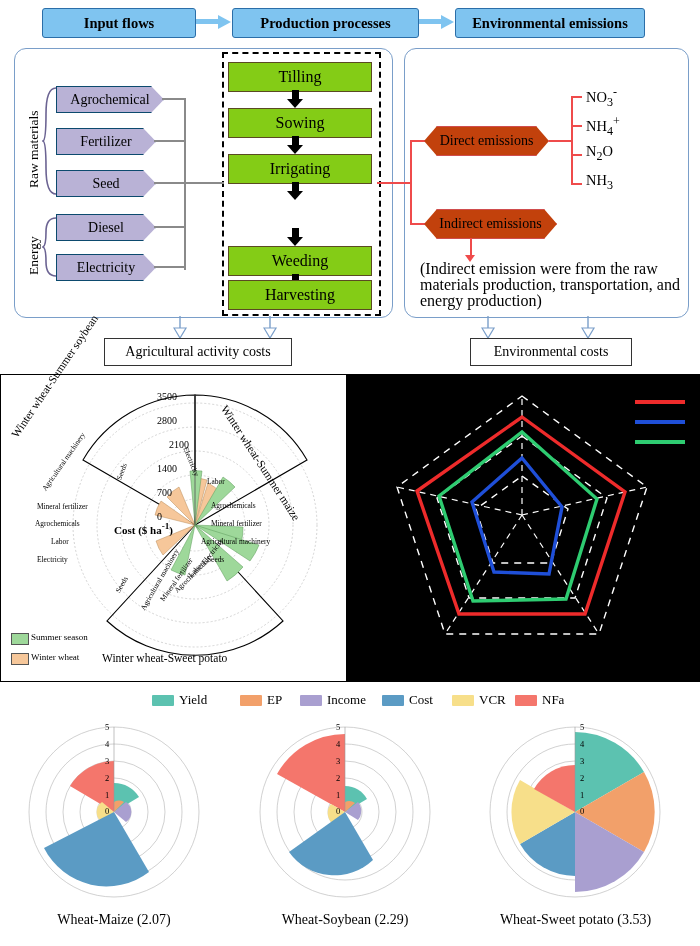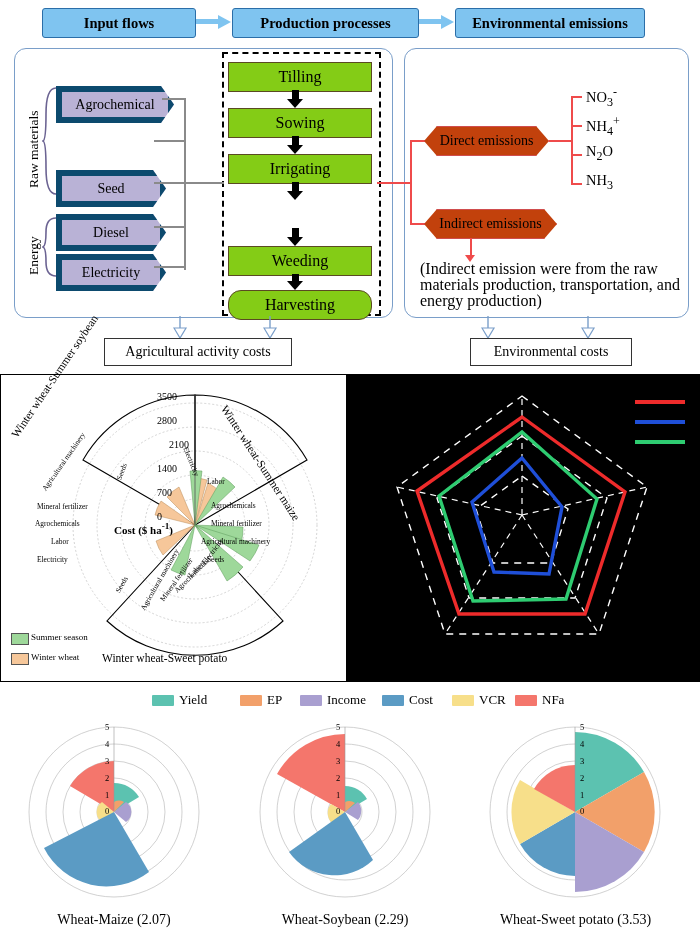--- a/index.html
+++ b/index.html
@@ -13,21 +13,21 @@
   .arrowR{position:absolute;height:0;border-top:7px solid transparent;border-bottom:7px solid transparent;
           border-left:13px solid #7fc4f0;}
   .arrowRline{position:absolute;height:5px;background:#7fc4f0;}
   .bigbox{position:absolute;border:1px solid #7a9ec9;border-radius:12px;background:#fff;}
   .dashbox{position:absolute;border:2px dashed #000;background:#fff;}
   .proc{position:absolute;left:228px;width:142px;height:28px;background:#84cc16;border:1px solid #5a4a22;
         display:flex;align-items:center;justify-content:center;font-size:16px;}
   .vArrow{position:absolute;left:292px;width:7px;background:#000;}
   .vArrowHead{position:absolute;left:287px;width:0;height:0;border-left:8.5px solid transparent;
               border-right:8.5px solid transparent;border-top:9px solid #000;}
-  .chev{position:absolute;height:25px;background:#b9b2d6;border:6px solid #0c4a6e;
+  .chev{position:absolute;height:25px;background:#b9b2d6;border:1px solid #0c4a6e;
         display:flex;align-items:center;justify-content:center;font-size:14px;
         clip-path:polygon(0 0,calc(100% - 13px) 0,100% 50%,calc(100% - 13px) 100%,0 100%);}
   .rotlabel{position:absolute;font-size:13.5px;transform:rotate(-90deg);transform-origin:left top;white-space:nowrap;}
   .hexred{position:absolute;height:28px;background:#c2410c;border:1px solid #d04d4d;
           display:flex;align-items:center;justify-content:center;font-size:14px;
           clip-path:polygon(13px 0,calc(100% - 13px) 0,100% 50%,calc(100% - 13px) 100%,13px 100%,0 50%);}
   .emis{position:absolute;font-size:14.5px;}
   .costbox{position:absolute;border:1px solid #333;background:#fff;height:26px;
            display:flex;align-items:center;justify-content:center;font-size:14px;}
   .note{position:absolute;font-size:16px;line-height:16px;}
@@ -81,20 +81,23 @@
   <svg style="position:absolute;left:42px;top:86px;" width="16" height="110">
     <path d="M14 2 Q4 2 4 28 Q4 54 1 55 Q4 56 4 82 Q4 108 14 108" fill="none" stroke="#6b6392" stroke-width="1.6"></path>
   </svg>
   <svg style="position:absolute;left:42px;top:216px;" width="16" height="62">
     <path d="M14 2 Q4 2 4 16 Q4 30 1 31 Q4 32 4 46 Q4 60 14 60" fill="none" stroke="#6b6392" stroke-width="1.6"></path>
   </svg>
 
   <div class="chev" style="left:56px;top:86px;width:106px;">
     <span>Agrochemical</span>
     </div>
+  <div class="chev" style="left:56px;top:128px;width:98px;">
+    <span>Fertilizer</span>
+    </div>
   <div class="chev" style="left:56px;top:170px;width:98px;">
     <span>Seed</span>
     </div>
   <div class="chev" style="left:56px;top:214px;width:98px;">
     <span>Diesel</span>
     </div>
   <div class="chev" style="left:56px;top:254px;width:98px;">
     <span>Electricity</span>
     </div>
 
@@ -121,21 +124,21 @@
     </div>
   <div class="vArrow" style="top:182px;height:11px;"></div>
   <div class="vArrowHead" style="top:191px;"></div>
   <div class="vArrow" style="top:228px;height:11px;"></div>
   <div class="vArrowHead" style="top:237px;"></div>
   <div class="proc" style="top:246px;">
     <span>Weeding</span>
     </div>
   <div class="vArrow" style="top:274px;height:9px;"></div>
   <div class="vArrowHead" style="top:281px;"></div>
-  <div class="proc" style="top:290px;border-radius:13px;">
+  <div class="proc" style="top:280px;">
     <span>Harvesting</span>
     </div>
 
   <div class="redline" style="left:377px;top:182px;width:34px;height:1.6px;"></div>
   <div class="redline" style="left:410px;top:140px;width:1.6px;height:84px;"></div>
   <div class="redline" style="left:410px;top:140px;width:16px;height:1.6px;"></div>
   <div class="redline" style="left:410px;top:223px;width:16px;height:1.6px;"></div>
 
   <div class="hexred" style="left:424px;top:126px;width:123px;">
     <span>Direct emissions</span>

